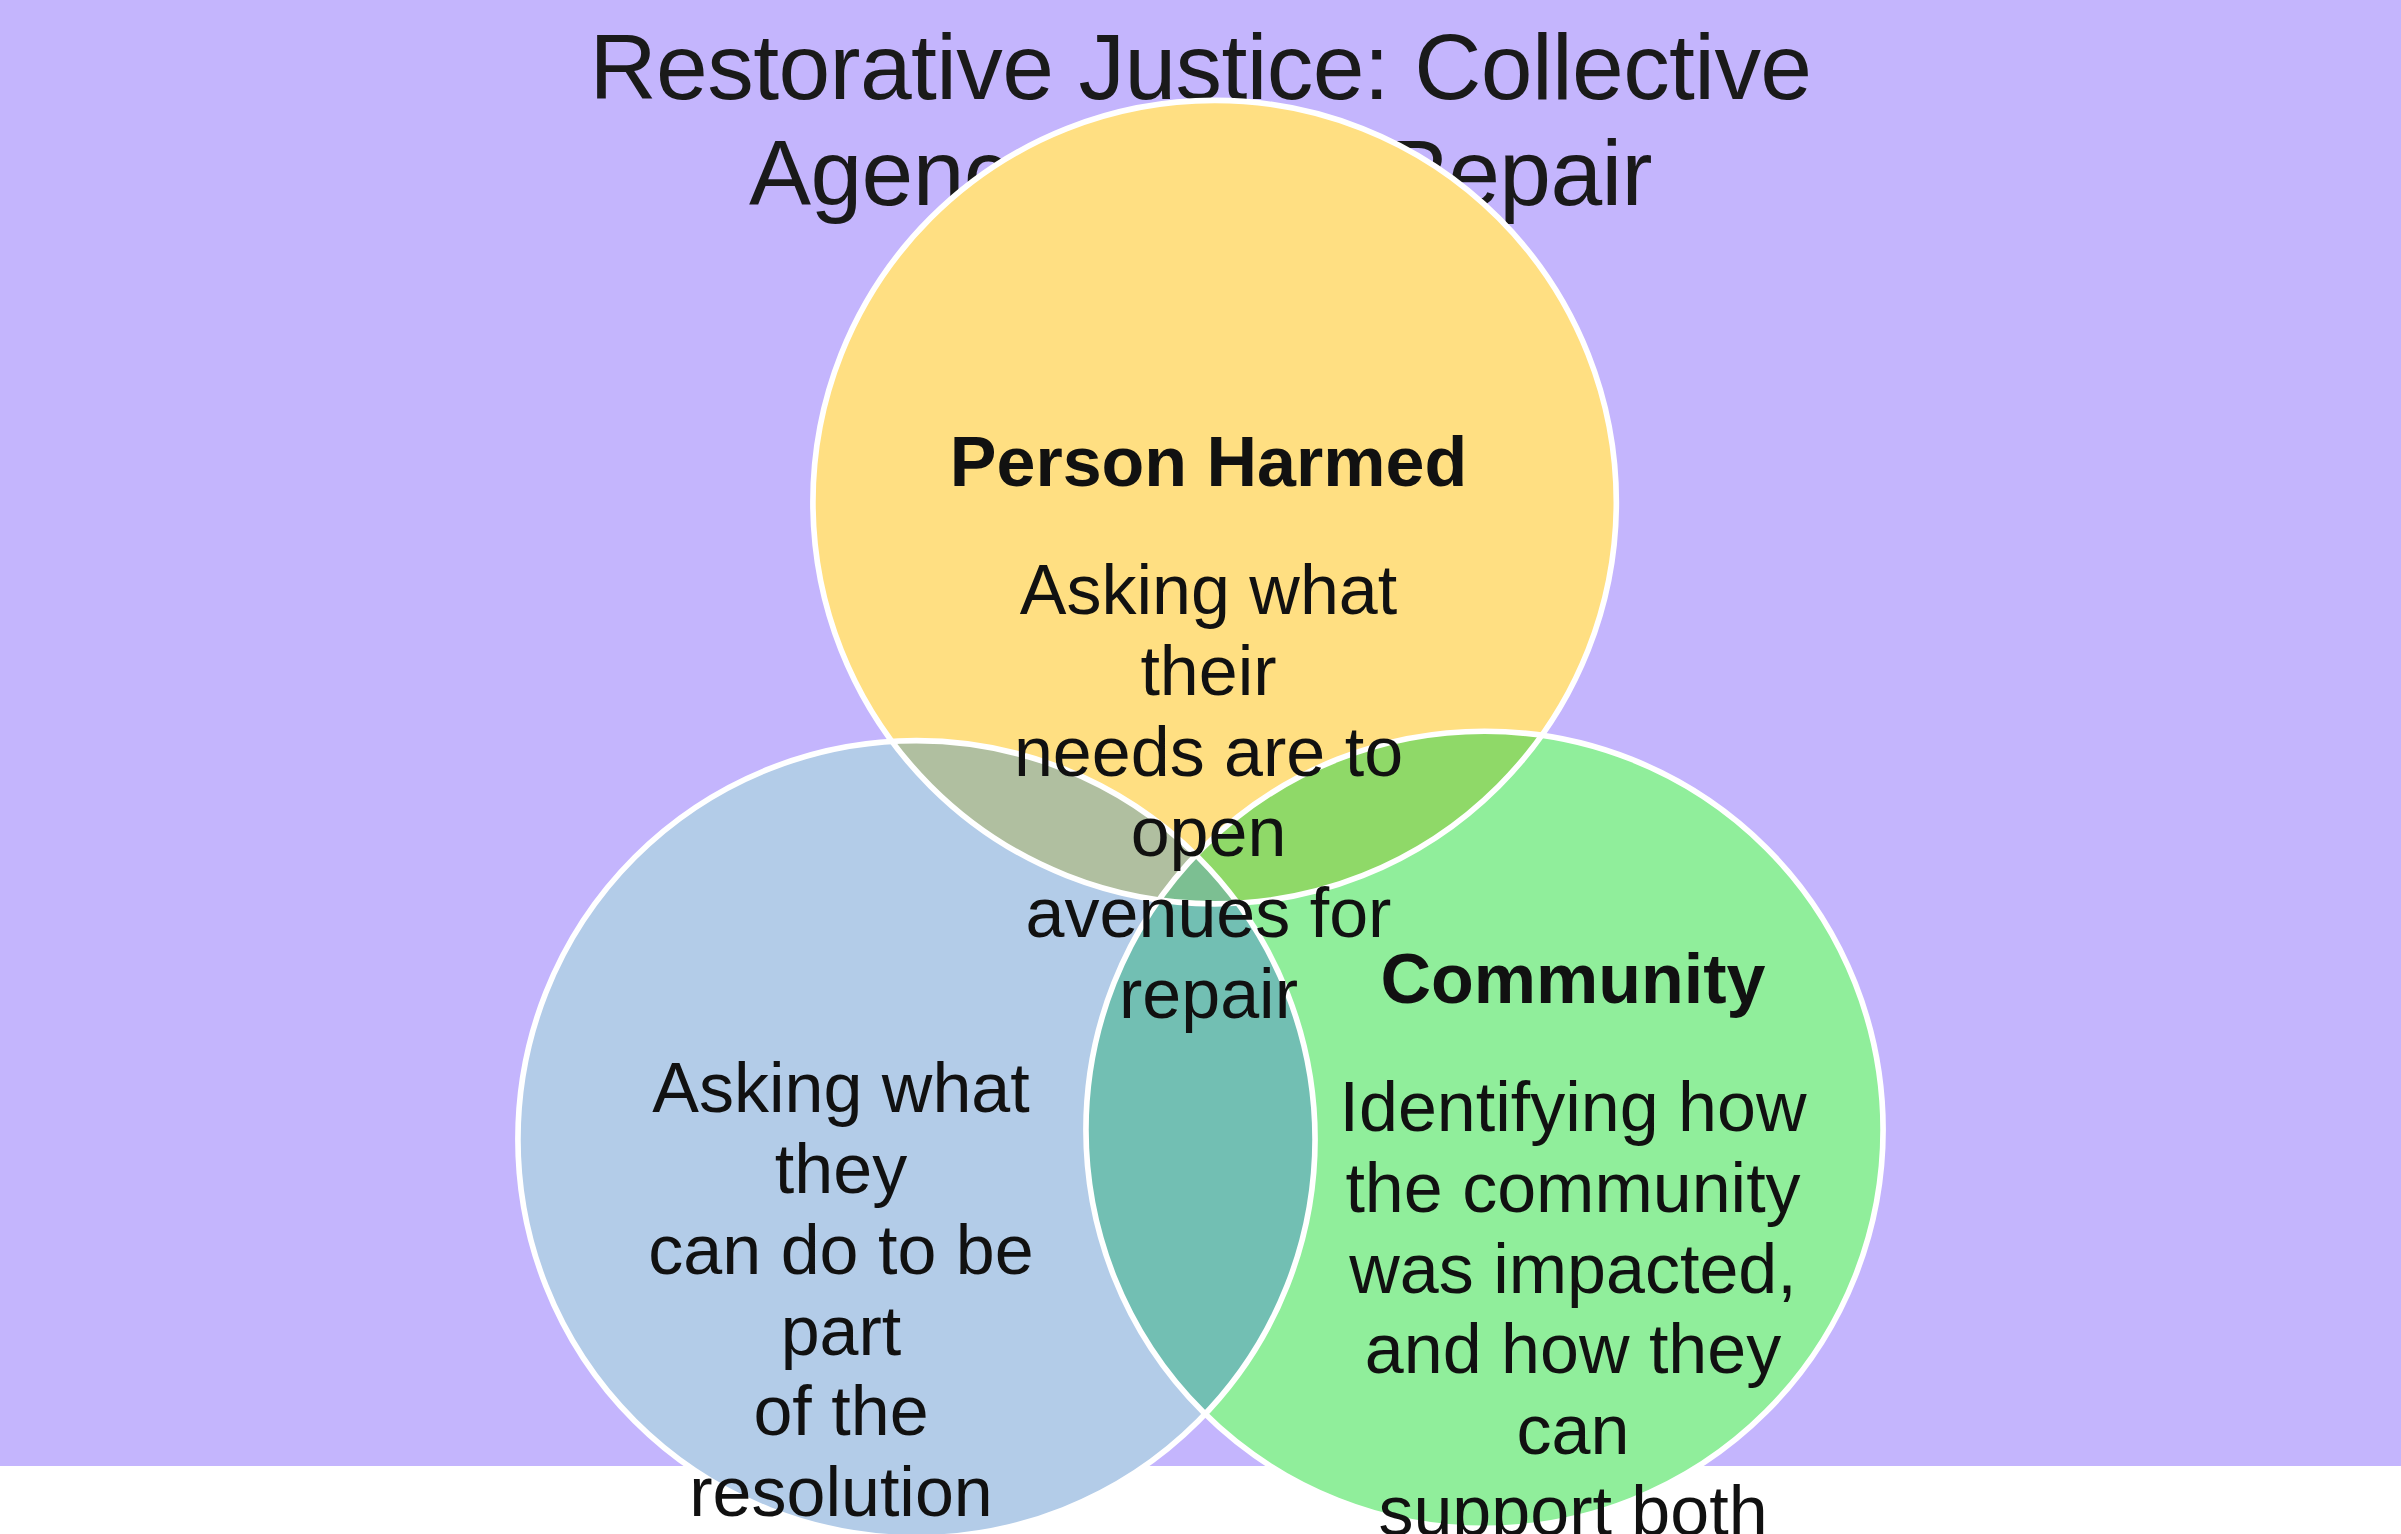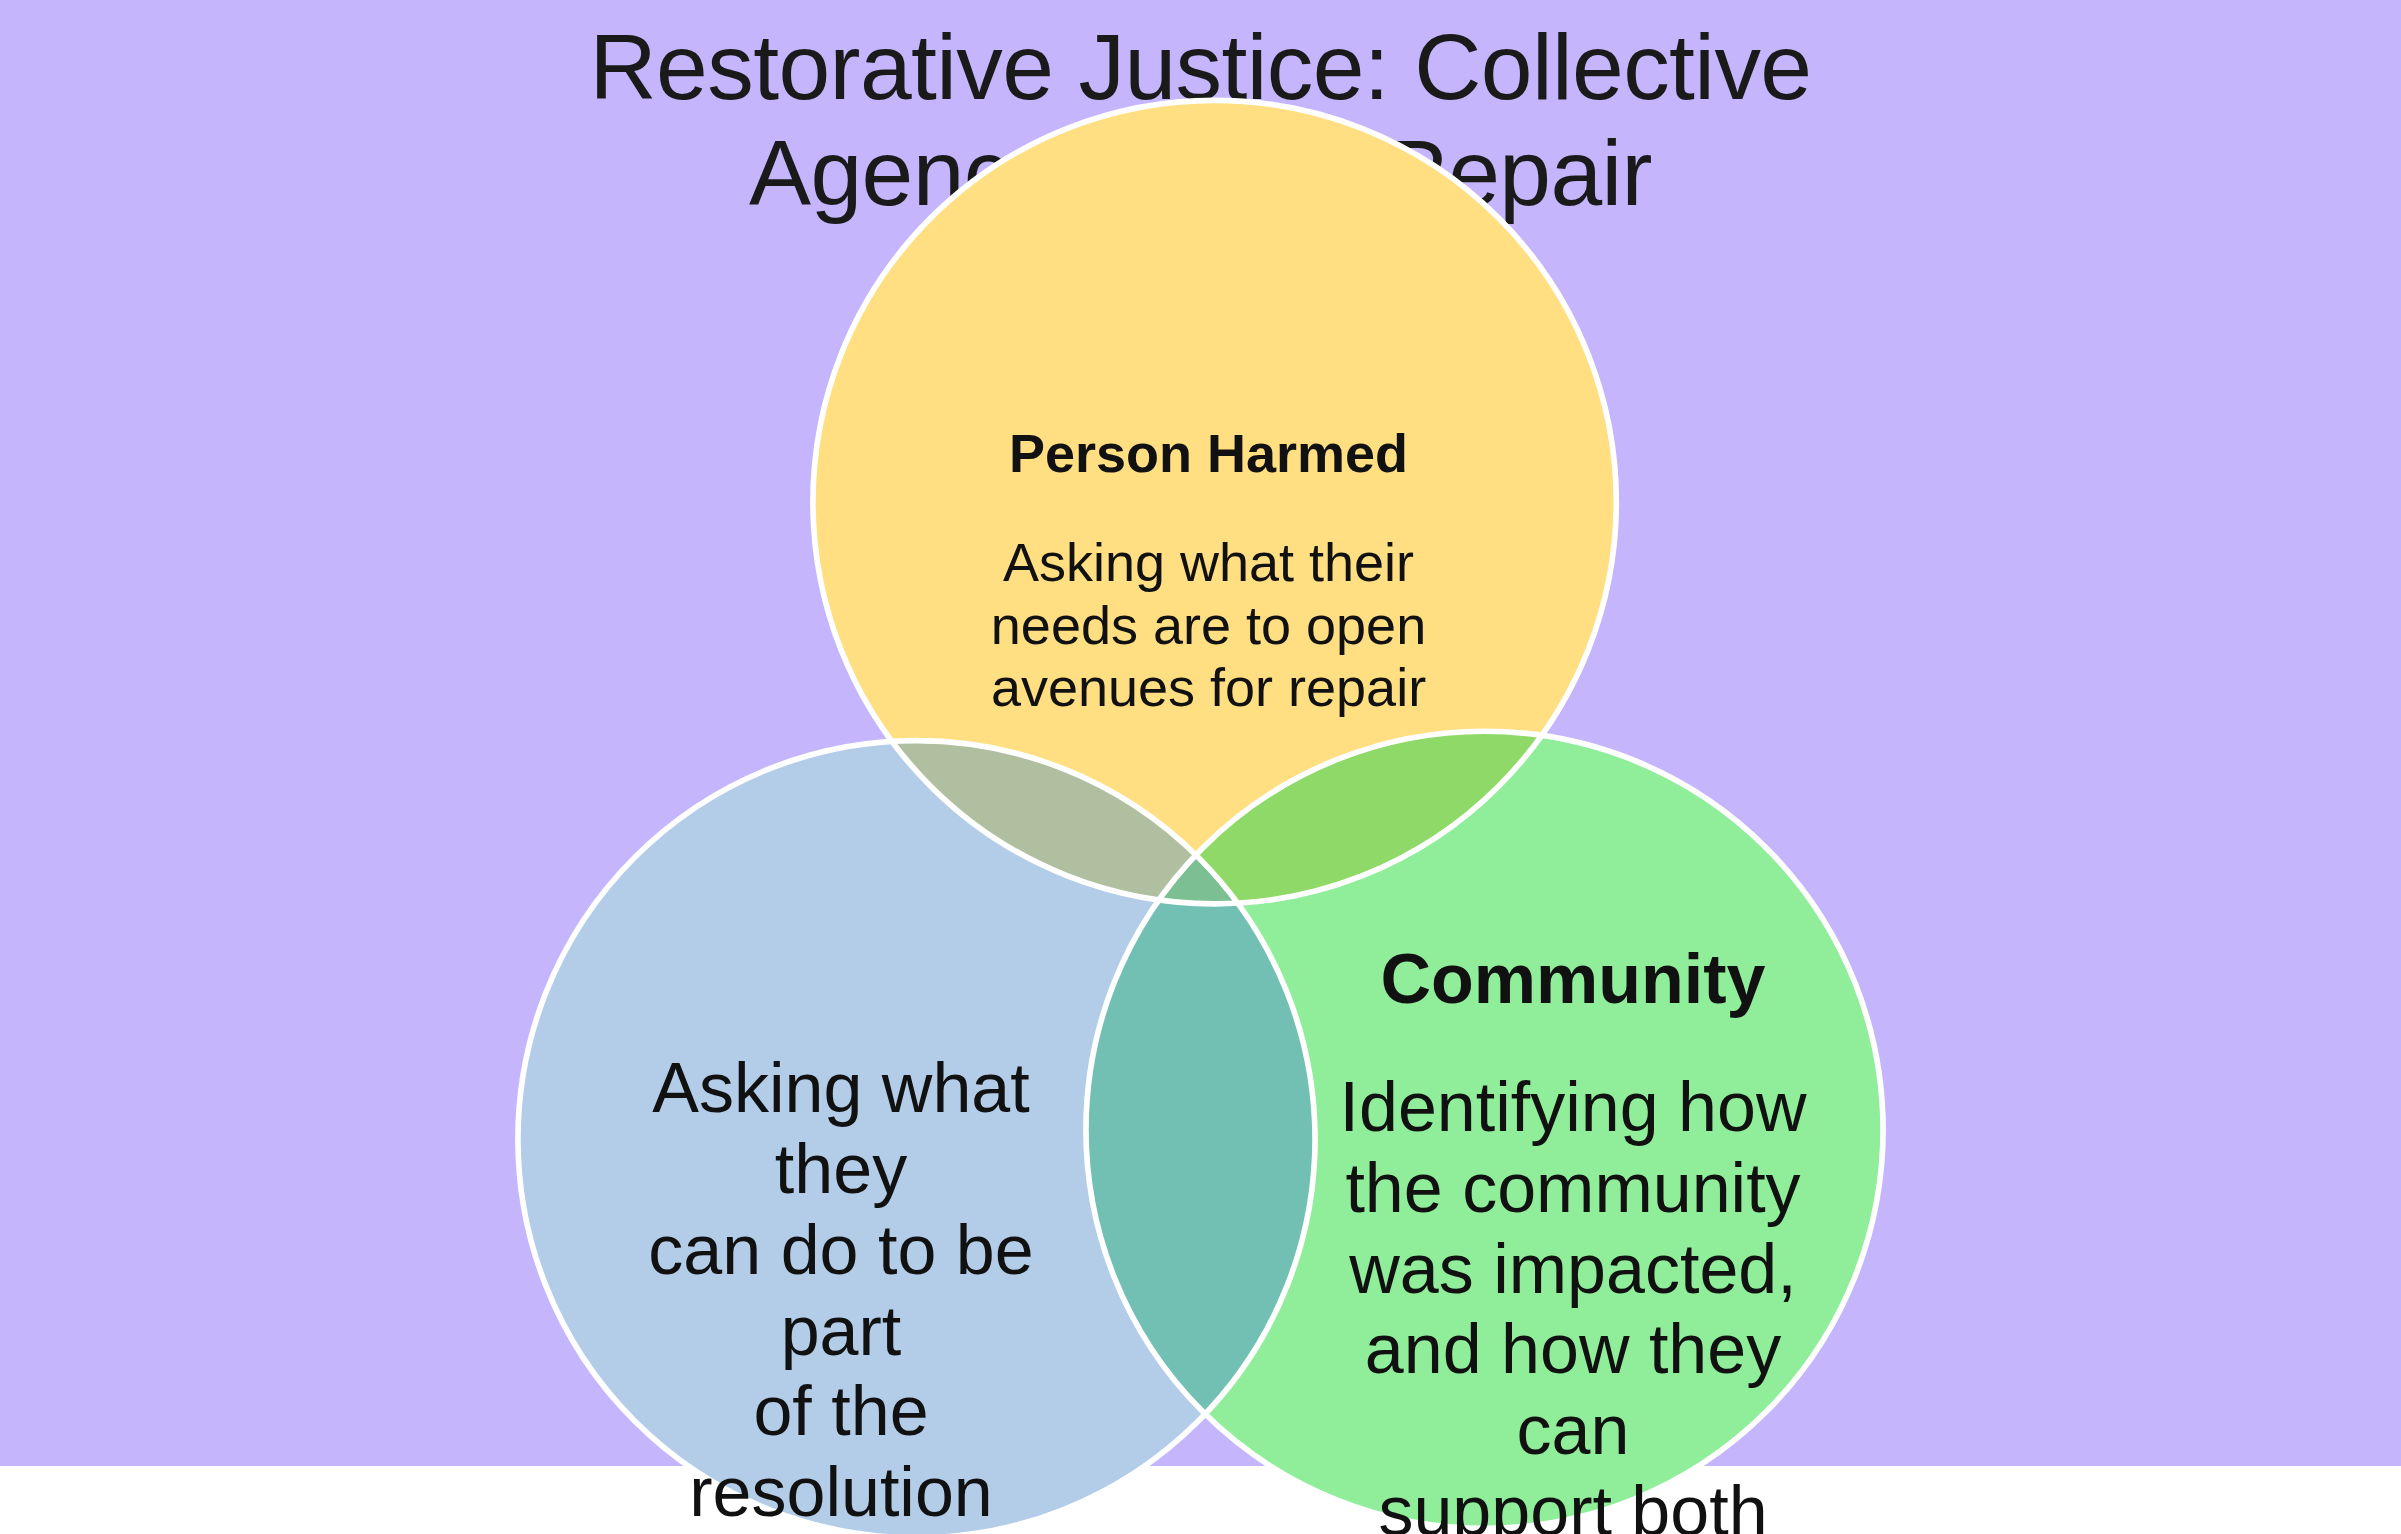--- a/index.html
+++ b/index.html
@@ -62,21 +62,21 @@
     font-weight: 400;
     display: block;
     white-space: pre-line;
     margin-top: 47px;
   }
 
   #text-person-harmed {
     left: 948px;
     top: 422px;
     width: 521px;
-    font-size: 54px;
+    font-size: 70px;
   }
   #text-person-who-harmed {
     left: 593px;
     top: 1001px;
     width: 496px;
     font-size: 70px;
   }
   #text-community {
     left: 1322px;
     top: 939px;

